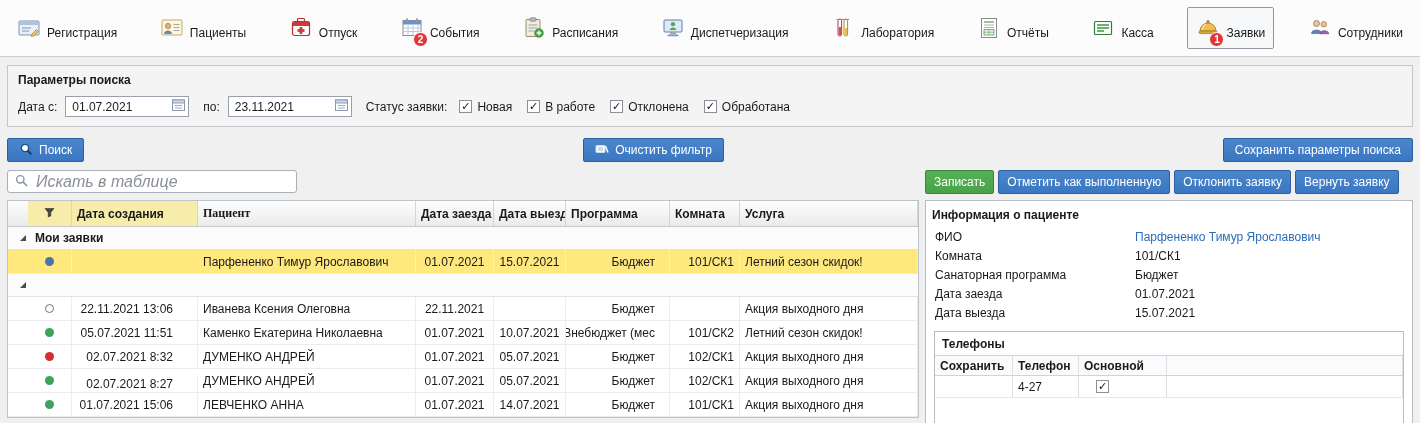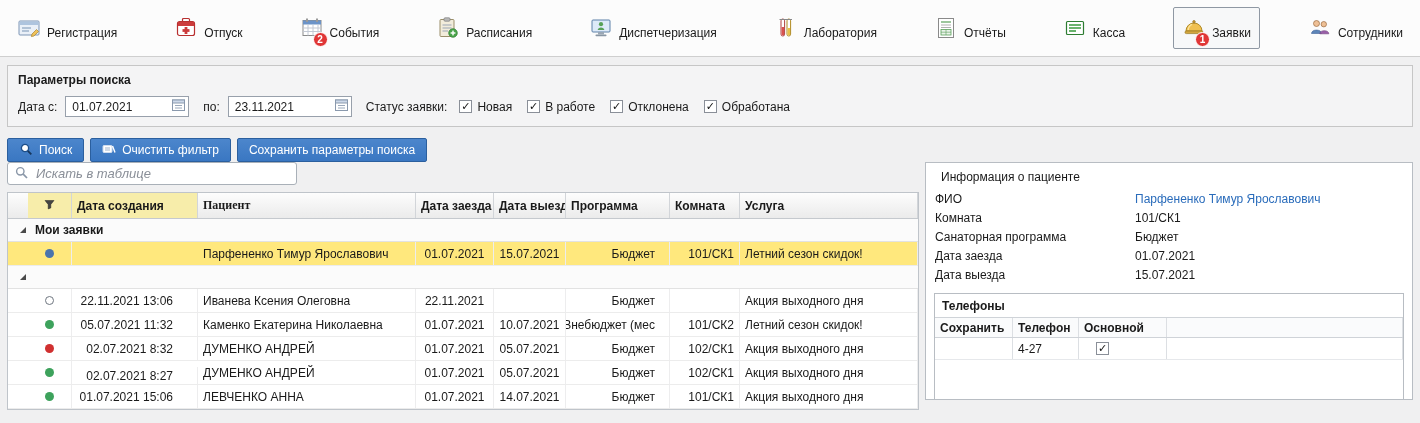--- a/index.html
+++ b/index.html
@@ -12,29 +12,29 @@
 .tb-label{white-space:nowrap}
 .tb-badge{position:absolute;left:21px;bottom:1px;min-width:15px;height:15px;border-radius:50%;background:var(--badge-red,#e03636);color:#fff;font-size:10px;font-weight:bold;display:flex;align-items:center;justify-content:center;border:1px solid #fff}
 .params{margin:8px 7px 0;background:#f4f4f5;border:1px solid #c6c6c6;padding:7px 10px 9px}
 .params-title{font-weight:bold;margin-bottom:9px}
 .params-row{display:flex;align-items:center}
 .plabel{margin-right:8px;white-space:nowrap}
 .date-input{width:124px;height:21px;background:#fff;border:1px solid #98a0ab;display:flex;align-items:center;justify-content:space-between;padding:0 3px 0 6px;margin-right:14px;cursor:text}
 .checks{display:flex;align-items:center;gap:15px;margin-left:4px}
 .check{display:flex;align-items:center;gap:5px;cursor:pointer}
 .cb{width:13px;height:13px;background:#fff;border:1px solid #8a8f98;display:inline-flex;align-items:center;justify-content:center;font-size:11px;font-weight:bold;color:#111;line-height:1;flex:none}
-.actions-row{display:flex;justify-content:flex-start;gap:6px;margin:11px 7px 0}
+.actions-row{display:flex;justify-content:space-between;margin:11px 7px 8px}
 .btn{display:inline-flex;align-items:center;gap:6px;height:24px;padding:0 11px;border-radius:2px;color:#fff;cursor:pointer;white-space:nowrap}
 .btn.blue{background:linear-gradient(#4c86cc,var(--accent-blue,#3a77c2));border:1px solid #2b5f9e}
 .btn.green{background:linear-gradient(#56b056,var(--accent-green,#48a348));border:1px solid #3a853a}
 .main{display:flex;gap:6px;margin:0 7px}
 .left{width:912px;flex:none}
 .right{flex:1;display:flex;flex-direction:column;min-width:0}
 .table-search{width:290px;height:23px;background:#fff;border:1px solid #a9b0b8;border-radius:3px;display:flex;align-items:center;gap:6px;padding:0 7px;margin-bottom:7px}
-.table-search input{border:0;outline:0;flex:1;font-family:"Liberation Sans","DejaVu Sans",sans-serif;font-size:13px;color:#555;background:transparent}
+.table-search input{border:0;outline:0;flex:1;font-family:"Liberation Sans","DejaVu Sans",sans-serif;font-size:16px;color:#555;background:transparent}
 .table-search input::placeholder{color:#8a8f98;font-style:italic}
 .grid{background:#fff;border:1px solid #bfc4ca}
 .grid-header{display:flex;height:26px;background:linear-gradient(#fdfdfd,#ebebeb);border-bottom:1px solid #c5c9ce;font-weight:bold}
 .gh{display:flex;align-items:center;padding:0 5px;border-right:1px solid #d2d5d9;overflow:hidden;white-space:nowrap}
 .gh.gutter{width:20px;border-right:0;padding:0}
 .gh.statuscol{width:44px;justify-content:center}
 .gh.sorted{background:var(--sorted-header,#f7edaa)}
 .flexcol{flex:1}
 .grow{display:flex;align-items:center;height:23px;border-bottom:1px solid #e2e2e2;background:#fbfbfb}
 .tri{width:0;height:0;border-bottom:6px solid #4a4a4a;border-left:6px solid transparent;margin-left:12px}
@@ -49,21 +49,21 @@
 .k-created{padding-right:24px}
 .k-program{padding-right:14px}
 .dot{width:9px;height:9px;border-radius:50%;flex:none}
 .dot.blue{background:var(--status-blue,#4a74ad)}
 .dot.green{background:var(--status-green,#3da25c)}
 .dot.red{background:var(--status-red,#d03030)}
 .dot.hollow{width:9px;height:9px;background:#fff;border:1.5px solid #6f7680}
 .right-actions{display:flex;gap:4px;margin-bottom:6px}
 .right-actions .btn{padding:0 8px}
 .info-box{background:#fff;border:1px solid #b8bdc3;height:238px;overflow:hidden}
-.info-title{font-weight:normal;padding:7px 15px 6px}
+.info-title{font-weight:bold;padding:7px 6px 6px}
 .irow{display:flex;padding:2px 9px;line-height:15px}
 .ilabel{width:200px;flex:none}
 .ivalue.link{color:var(--link-blue,#2a6cbb);cursor:pointer}
 .phones{border:1px solid #b8bdc3;margin:8px 8px 0;height:120px;background:#fff}
 .phones-title{font-weight:bold;padding:5px 7px 4px}
 .ptable-header{display:flex;height:21px;border-top:1px solid #cfd3d8;border-bottom:1px solid #cfd3d8;background:#fafbfc;font-weight:bold}
 .pc{display:flex;align-items:center;padding:0 5px;border-right:1px solid #dcdfe3;overflow:hidden;white-space:nowrap}
 .prow{display:flex;height:22px;border-bottom:1px solid #e6e8eb}
 .phone-cb{margin-left:12px}
 </style>
@@ -75,20 +75,33 @@
       <span class="tb-icon">
         <svg width="24" height="24" viewBox="0 0 24 24">
           <rect x="2" y="5" width="20" height="14" rx="1" fill="#eaf0f8" stroke="#7d95b5"></rect>
           <rect x="2.5" y="5.5" width="19" height="3.5" fill="#aec4de"></rect>
           <line x1="5" y1="12" x2="14" y2="12" stroke="#8aa3c0" stroke-width="1.2"></line>
           <line x1="5" y1="15" x2="12" y2="15" stroke="#8aa3c0" stroke-width="1.2"></line>
           <path d="M15 18 l4.5-4.5 2 2 L17 20 l-2.6 0.6 z" fill="#f0c25a" stroke="#a8832f" stroke-width="0.7"></path>
         </svg>
       </span>
       <span class="tb-label">Регистрация</span>
+    </div>
+    <div class="tb-btn">
+      <span class="tb-icon">
+        <svg width="24" height="24" viewBox="0 0 24 24">
+          <rect x="2" y="4" width="20" height="15" rx="1" fill="#fdf7dd" stroke="#c2ad62"></rect>
+          <circle cx="8" cy="10" r="2.6" fill="#e9b184" stroke="#9c6b3c" stroke-width="0.7"></circle>
+          <path d="M4.5 17.5 c0-3.4 7-3.4 7 0 z" fill="#5d85b8" stroke="#3f639a" stroke-width="0.6"></path>
+          <line x1="13.5" y1="8.5" x2="19.5" y2="8.5" stroke="#a9a9a9" stroke-width="1.1"></line>
+          <line x1="13.5" y1="11.5" x2="19.5" y2="11.5" stroke="#a9a9a9" stroke-width="1.1"></line>
+          <line x1="13.5" y1="14.5" x2="19.5" y2="14.5" stroke="#a9a9a9" stroke-width="1.1"></line>
+        </svg>
+      </span>
+      <span class="tb-label">Пациенты</span>
     </div>
     <div class="tb-btn">
       <span class="tb-icon">
         <svg width="24" height="24" viewBox="0 0 24 24">
           <rect x="8.5" y="2.5" width="7" height="4" rx="1" fill="none" stroke="#b83030" stroke-width="1.2"></rect>
           <rect x="3.5" y="5.5" width="17" height="14" rx="2" fill="#fff" stroke="#b83030" stroke-width="1.2"></rect>
           <rect x="4" y="6" width="16" height="4" fill="#cc3b3b"></rect>
           <rect x="10.6" y="11" width="2.8" height="7" fill="#cc3b3b"></rect>
           <rect x="8.5" y="13.1" width="7" height="2.8" fill="#cc3b3b"></rect>
         </svg>
@@ -329,21 +342,21 @@
             <div class="dc col a-c k-departure" style="width: 72px;"></div>
             <div class="dc col a-r k-program" style="width: 104px;">Бюджет</div>
             <div class="dc col a-r k-room" style="width: 70px;"></div>
             <div class="dc col a-l k-service flexcol">Акция выходного дня</div>
           </div>
           <div class="drow">
             <div class="dc gutter"></div>
             <div class="dc statuscol">
               <span class="dot green"></span>
             </div>
-            <div class="dc col a-r k-created" style="width: 126px;">05.07.2021 11:32</div>
+            <div class="dc col a-r k-created" style="width: 126px;">05.07.2021 11:51</div>
             <div class="dc col a-l k-patient" style="width: 218px;">Каменко Екатерина Николаевна</div>
             <div class="dc col a-c k-arrival" style="width: 78px;">01.07.2021</div>
             <div class="dc col a-c k-departure" style="width: 72px;">10.07.2021</div>
             <div class="dc col a-r k-program" style="width: 104px;">Внебюджет (мес</div>
             <div class="dc col a-r k-room" style="width: 70px;">101/СК2</div>
             <div class="dc col a-l k-service flexcol">Летний сезон скидок!</div>
           </div>
           <div class="drow">
             <div class="dc gutter"></div>
             <div class="dc statuscol">
@@ -381,20 +394,34 @@
             <div class="dc col a-c k-departure" style="width: 72px;">14.07.2021</div>
             <div class="dc col a-r k-program" style="width: 104px;">Бюджет</div>
             <div class="dc col a-r k-room" style="width: 70px;">101/СК1</div>
             <div class="dc col a-l k-service flexcol">Акция выходного дня</div>
           </div>
         </div>
     </div>
   </div>
 
   <div class="right">
+    <div class="right-actions">
+      <div class="btn green">
+          <span>Записать</span>
+        </div>
+      <div class="btn blue">
+          <span>Отметить как выполненную</span>
+        </div>
+      <div class="btn blue">
+          <span>Отклонить заявку</span>
+        </div>
+      <div class="btn blue">
+          <span>Вернуть заявку</span>
+        </div>
+    </div>
     <div class="info-box">
       <div class="info-title">Информация о пациенте</div>
       <div>
           <div class="irow">
             <span class="ilabel">ФИО</span>
             <span class="ivalue link">Парфененко Тимур Ярославович</span>
           </div>
           <div class="irow">
             <span class="ilabel">Комната</span>
             <span class="ivalue">101/СК1</span>

